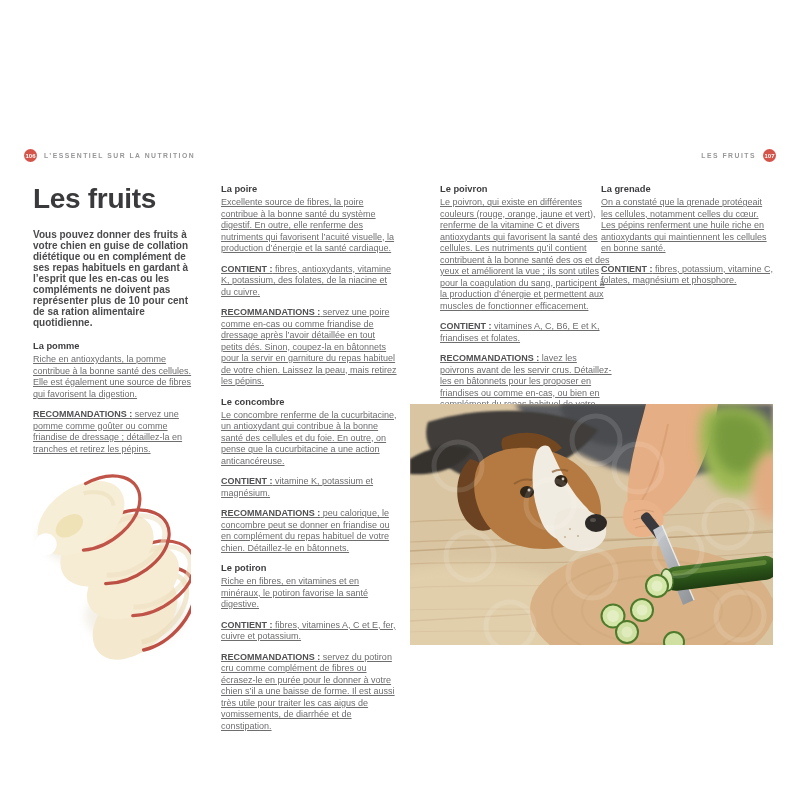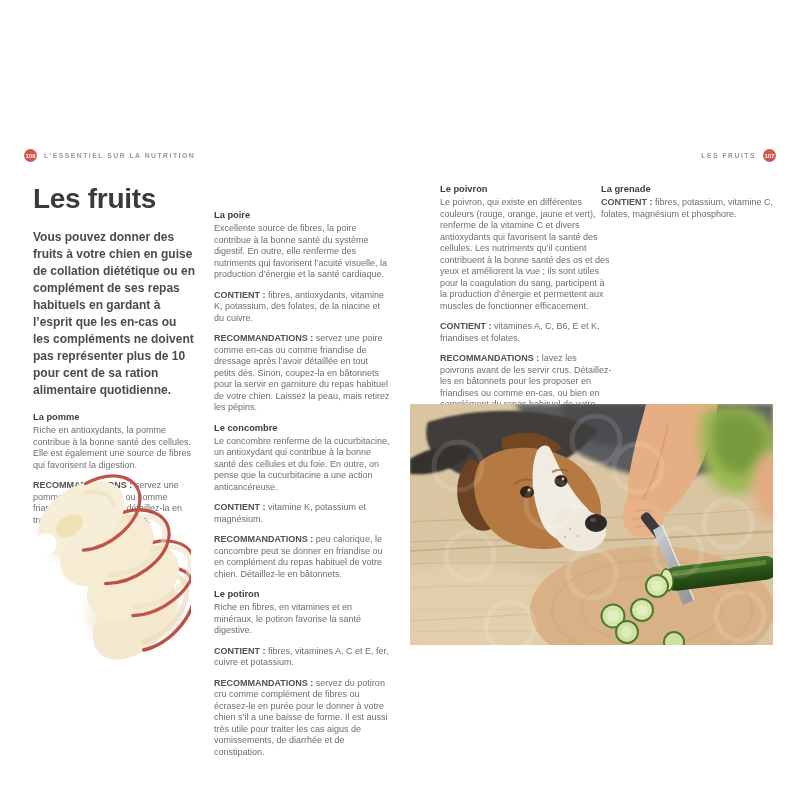--- a/index.html
+++ b/index.html
@@ -19,37 +19,37 @@
   .runhead.right{right:24px;}
   .badge{
     width:13px;height:13px;border-radius:50%;background:#d5544a;color:#fff;
     font-size:6px;font-weight:bold;letter-spacing:0;
     display:flex;align-items:center;justify-content:center;flex:0 0 auto;
   }
 
   
   .col{position:absolute;top:184px;}
   #col1{left:33px;width:163px;}
-  #col2{left:214px;width:176px;margin-top:26px;}
+  #col2{left:221px;width:176px;}
   #col3{left:440px;width:172px;}
   #col4{left:601px;width:174px;}
 
   h1.title{
     font-size:28px;line-height:30px;margin:0 0 15px 0;color:#3a3a3c;
     font-weight:bold;letter-spacing:-0.3px;
   }
   .intro{
-    font-size:12px;line-height:17px;font-weight:bold;color:#4b4b4e;
+    font-size:10px;line-height:11px;font-weight:bold;color:#4b4b4e;
     margin:0 0 13px 0;
   }
   .sec h2{
     font-size:9.3px;line-height:11px;margin:0 0 2px 0;color:#3d3d40;font-weight:bold;
   }
   .sec p{
-    font-size:9px;line-height:11.5px;color:#6e6e71;margin:0 0 9px 0;
+    font-size:9px;line-height:11.5px;color:#6e6e71;margin:0 0 9px 0;text-decoration:underline;
   }
   .sec{margin-bottom:3px;}
   .lbl{font-weight:bold;color:#515154;}
 
   
   #apple-fig{position:absolute;left:31px;top:466px;width:160px;height:198px;}
   #photo-fig{position:absolute;left:410px;top:404px;width:363px;height:241px;}
   svg{display:block;}
 </style>
 </head>
@@ -103,20 +103,21 @@
       <h2>Le poivron</h2>
       <p>Le poivron, qui existe en différentes couleurs (rouge, orange, jaune et vert), renferme de la vitamine C et divers antioxydants qui favorisent la santé des cellules. Les nutriments qu’il contient contribuent à la bonne santé des os et des yeux et améliorent la vue ; ils sont utiles pour la coagulation du sang, participent à la production d’énergie et permettent aux muscles de fonctionner efficacement.</p>
       <p><span class="lbl">CONTIENT :</span> <span>vitamines A, C, B6, E et K, friandises et folates.</span></p>
       <p><span class="lbl">RECOMMANDATIONS :</span> <span>lavez les poivrons avant de les servir crus. Détaillez-les en bâtonnets pour les proposer en friandises ou comme en-cas, ou bien en complément du repas habituel de votre chien deux ou trois fois par semaine.</span></p>
     </section>
   </div>
 
   <div id="col4" class="col">
     <section class="sec">
       <h2>La grenade</h2>
+      <p>On a constaté que la grenade protégeait les cellules, notamment celles du cœur. Les pépins renferment une huile riche en antioxydants qui maintiennent les cellules en bonne santé.</p>
       <p><span class="lbl">CONTIENT :</span> <span>fibres, potassium, vitamine C, folates, magnésium et phosphore.</span></p>
     </section>
   </div>
 
   <div id="apple-fig">
     <svg viewBox="0 0 160 198" width="160" height="198">
       <defs>
         <filter id="asoft" x="-40%" y="-40%" width="180%" height="180%">
             <feGaussianBlur stdDeviation="4"></feGaussianBlur>
           </filter>

